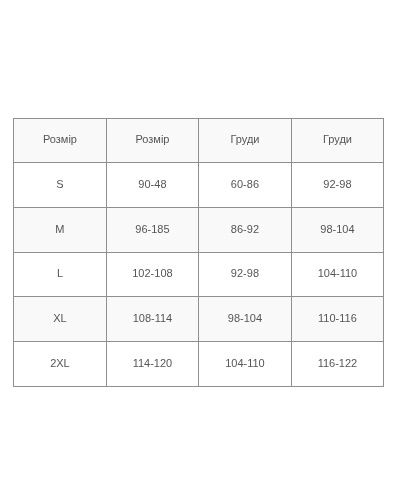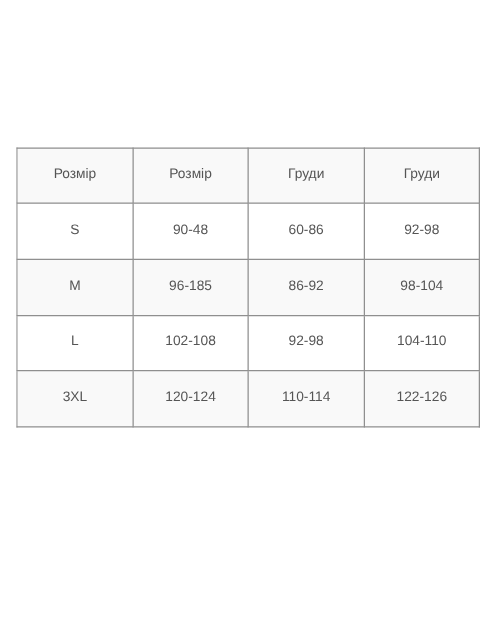--- a/index.html
+++ b/index.html
@@ -72,20 +72,26 @@
           <td>86-92</td>
           <td>98-104</td>
         </tr>
         <tr class="row-odd">
           <td>L</td>
           <td>102-108</td>
           <td>92-98</td>
           <td>104-110</td>
         </tr>
         <tr class="row-even">
-          <td>3XL</td>
-          <td>120-124</td>
-          <td>110-114</td>
-          <td>122-126</td>
+          <td>XL</td>
+          <td>108-114</td>
+          <td>98-104</td>
+          <td>110-116</td>
+        </tr>
+        <tr class="row-odd">
+          <td>2XL</td>
+          <td>114-120</td>
+          <td>104-110</td>
+          <td>116-122</td>
         </tr>
       </tbody>
   </table>
 </div>
 
 </body></html>

